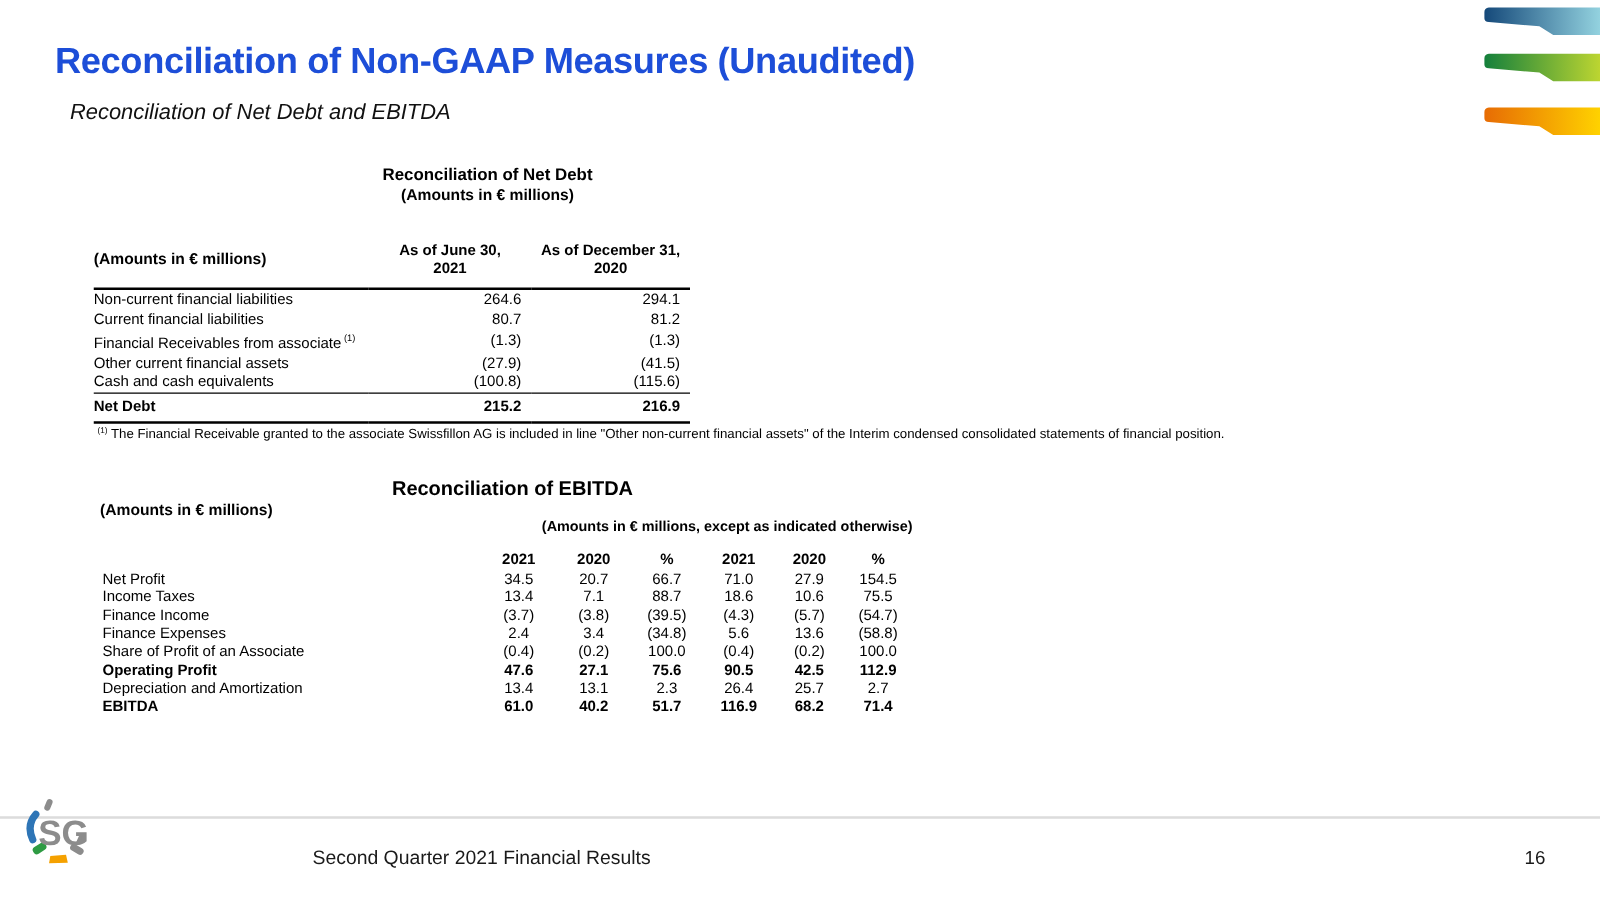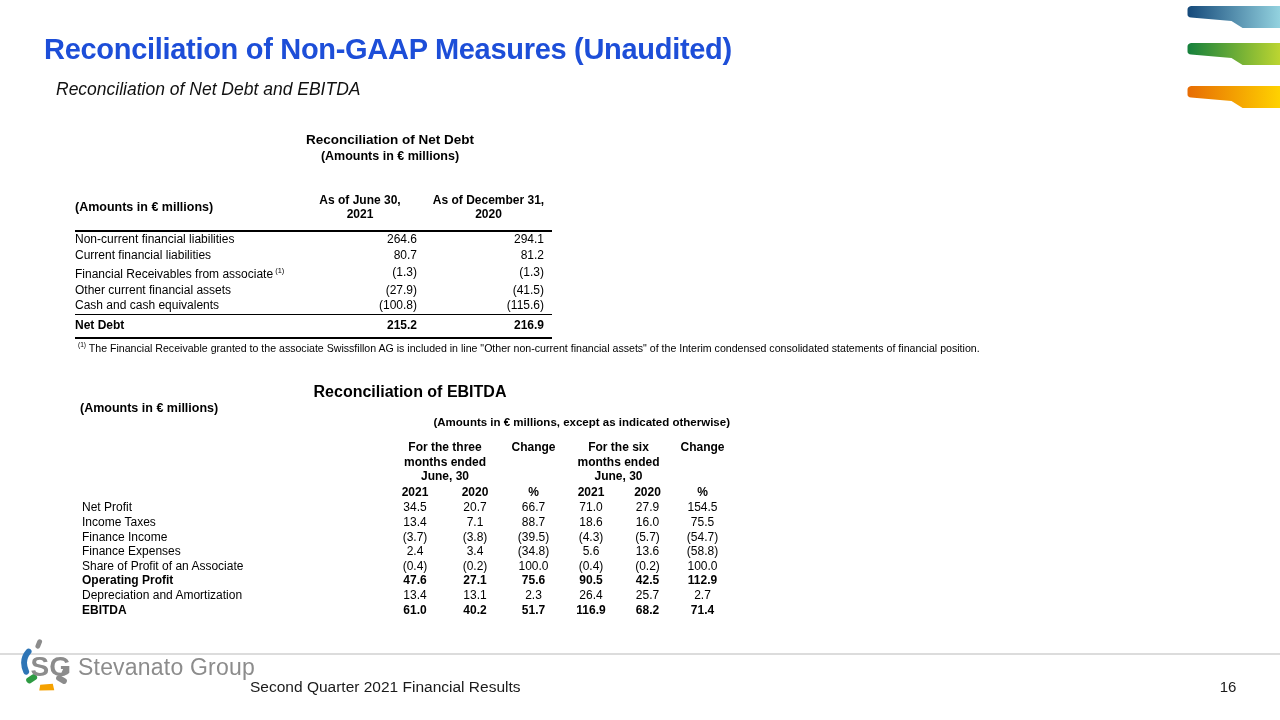--- a/index.html
+++ b/index.html
@@ -193,31 +193,20 @@
       <col style="width:60px">
       <col style="width:60px">
     <col style="width:57px">
       <col style="width:58px">
       <col style="width:55px">
       <col style="width:55px">
   </colgroup>
   <thead>
     <tr>
       <th></th>
-      <th colspan="2">For the three
-months ended
-June, 30</th>
-      <th>Change</th>
-      <th colspan="2">For the six
-months ended
-June, 30</th>
-      <th>Change</th>
-    </tr>
-    <tr>
-      <th></th>
       <th>2021</th>
       <th>2020</th>
       <th>%</th>
       <th>2021</th>
       <th>2020</th>
       <th>%</th>
     </tr>
   </thead>
   <tbody id="eb-body">
       <tr>
@@ -228,21 +217,21 @@
         <td>71.0</td>
         <td>27.9</td>
         <td>154.5</td>
       </tr>
       <tr>
         <td class="lbl">Income Taxes</td>
         <td>13.4</td>
         <td>7.1</td>
         <td>88.7</td>
         <td>18.6</td>
-        <td>16.0</td>
+        <td>10.6</td>
         <td>75.5</td>
       </tr>
       <tr>
         <td class="lbl">Finance Income</td>
         <td>(3.7)</td>
         <td>(3.8)</td>
         <td>(39.5)</td>
         <td>(4.3)</td>
         <td>(5.7)</td>
         <td>(54.7)</td>
@@ -300,17 +289,16 @@
 <div class="footer-logo">
   <svg width="58" height="58" viewBox="0 0 60 60">
     <rect x="19" y="3" width="5" height="10" rx="2.5" transform="rotate(22 21 8)" fill="#8c8c8c"></rect>
     <path d="M11 16 Q3 25 8.5 37" stroke="#2e75b6" stroke-width="6" fill="none" stroke-linecap="round"></path>
     <rect x="8" y="41" width="12" height="6.5" rx="3" transform="rotate(-33 14 44)" fill="#2e9b43"></rect>
     <path d="M23 50.5 L36 49.5 L37.5 56 L22 56.5 Z" fill="#f5a100"></path>
     <rect x="39" y="42" width="12" height="6" rx="3" transform="rotate(31 45 45)" fill="#8c8c8c"></rect>
     <rect x="46" y="32" width="4.5" height="9" rx="2.2" transform="rotate(24 48 36)" fill="#8c8c8c"></rect>
     <text x="13" y="41" font-size="29" font-weight="bold" fill="#8c8c8c">SG</text>
   </svg>
-  <span class="logo-name">Stevanato Group</span>
 </div>
 
 <div class="footer-caption">Second Quarter 2021 Financial Results</div>
 <div class="page-number">16</div>
 
 </body></html>

